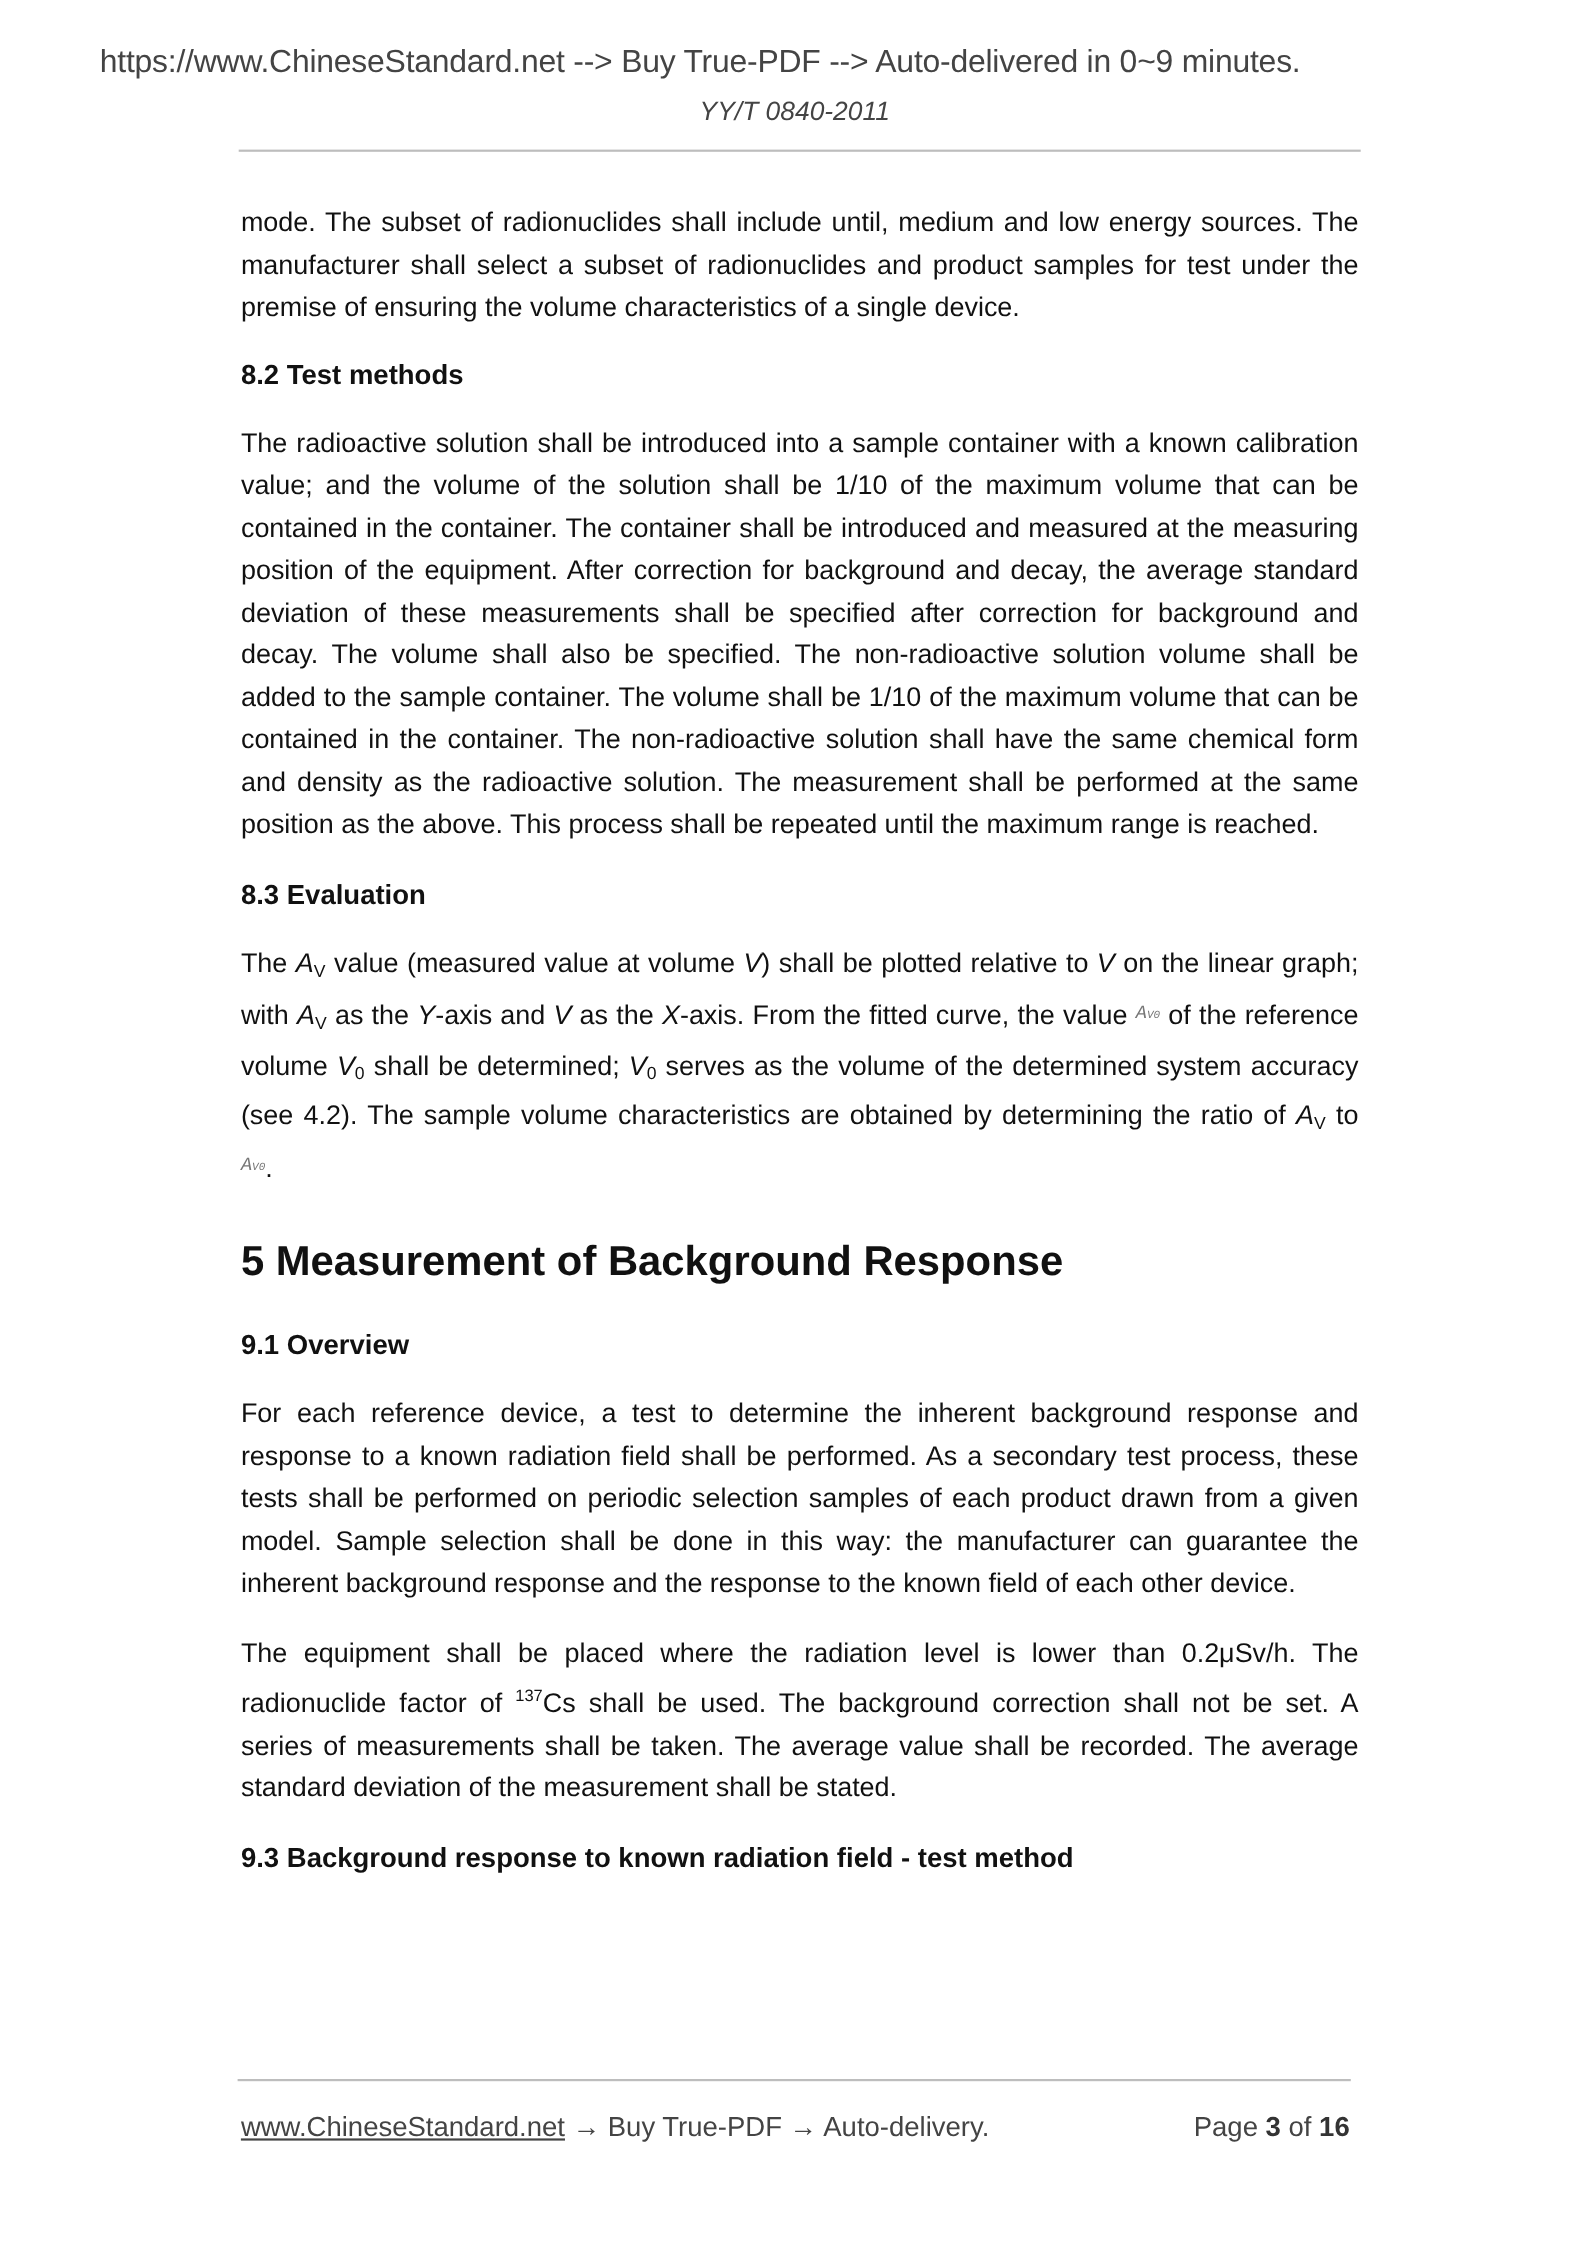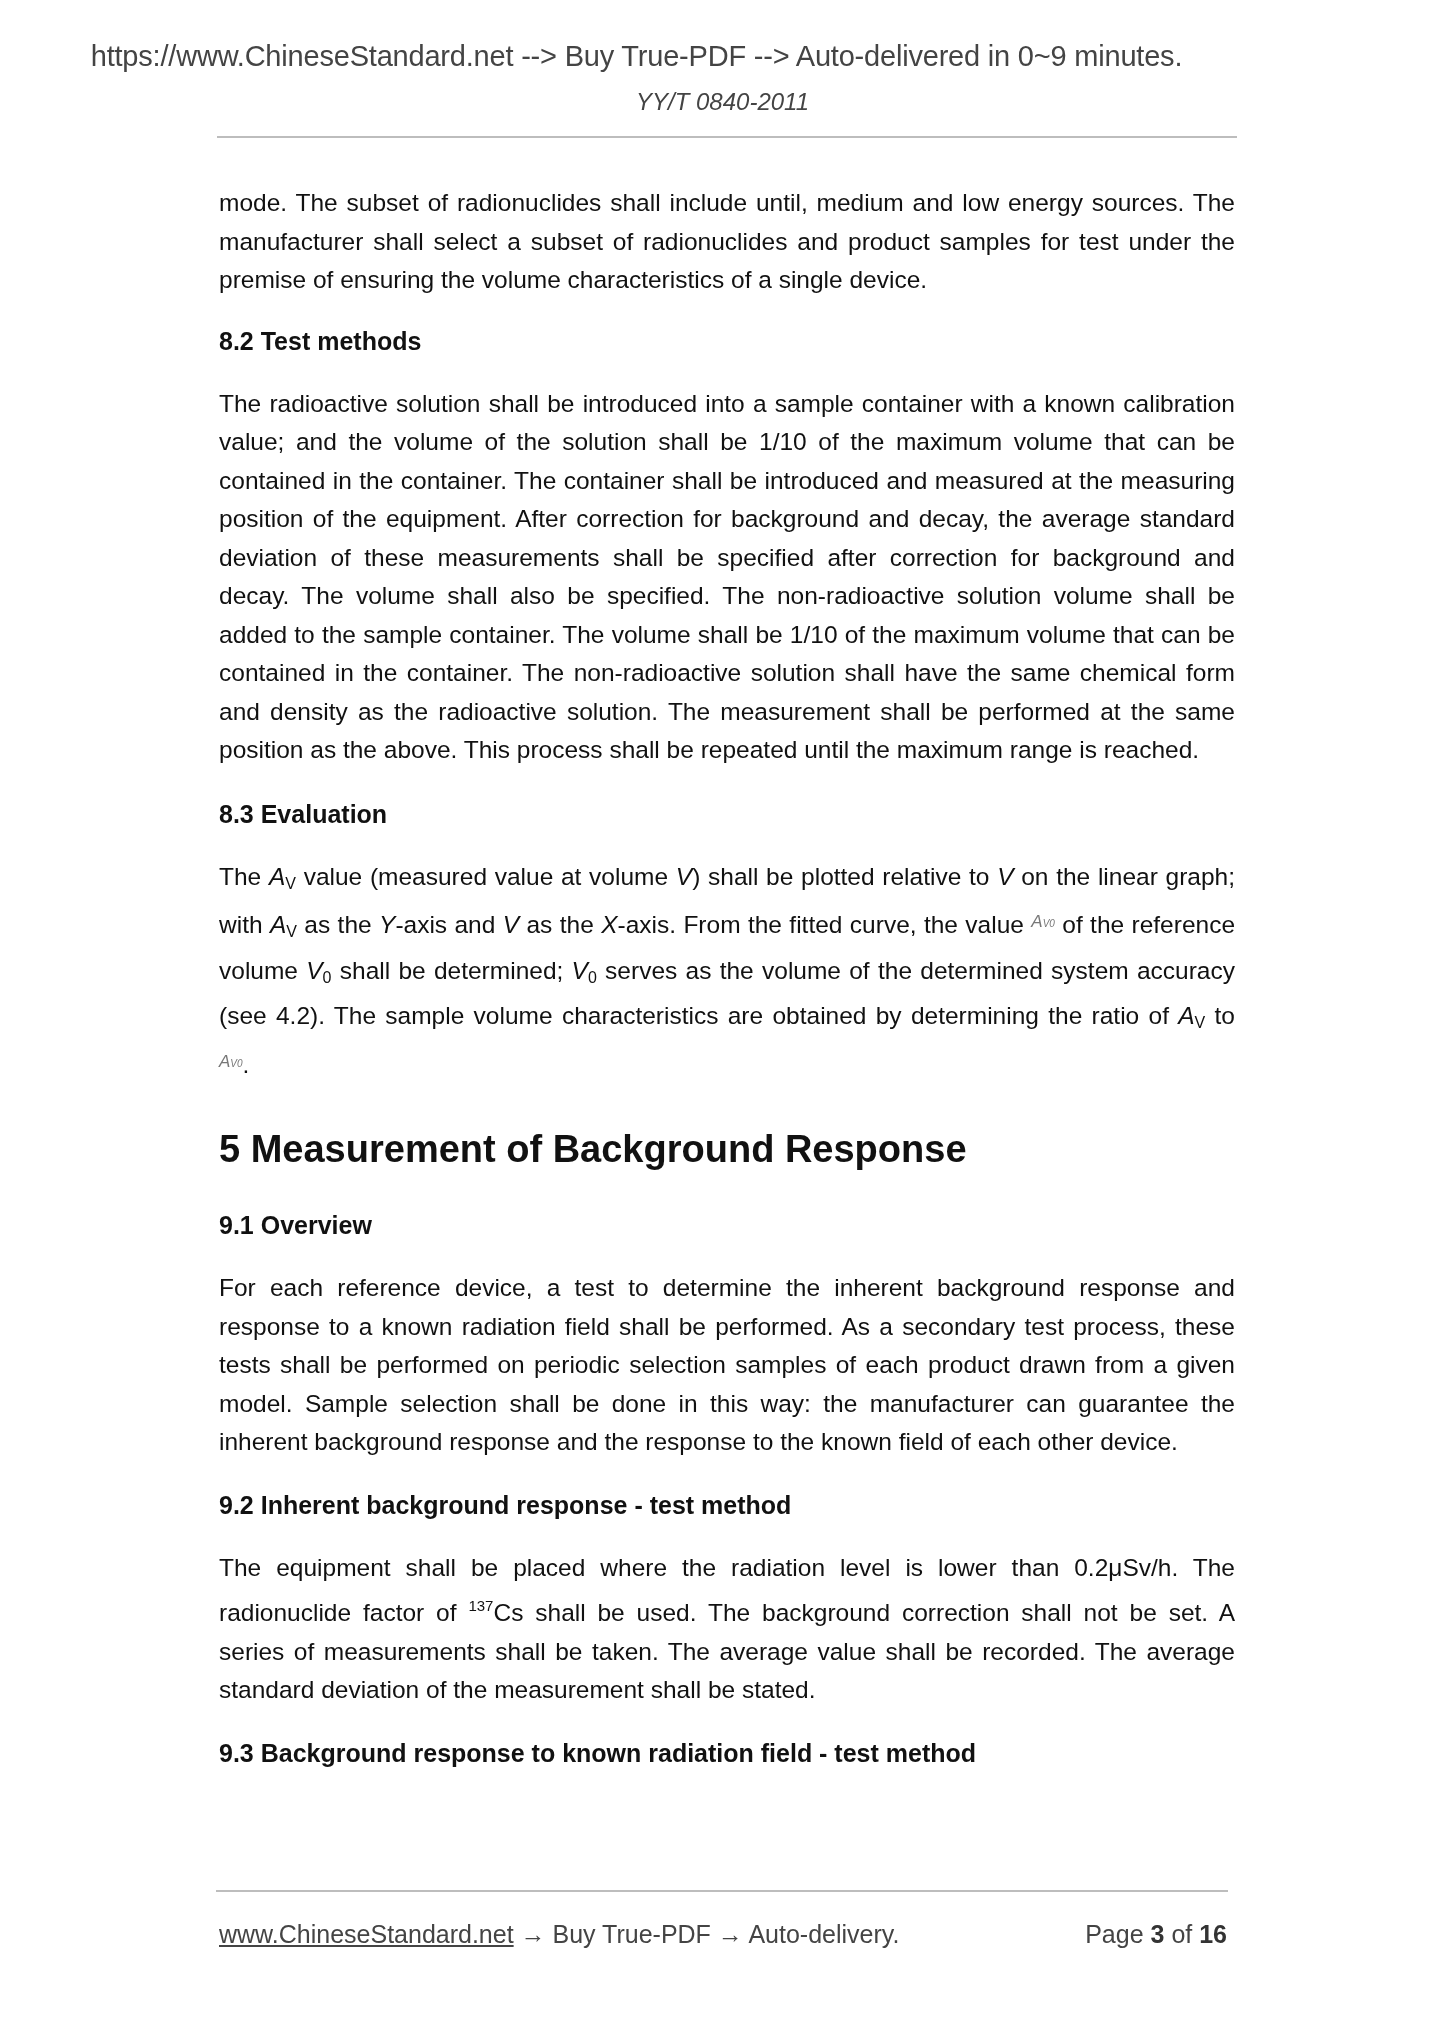--- a/index.html
+++ b/index.html
@@ -11,21 +11,21 @@
               font-size: 24px; color: #444; font-style: italic; }
   .rule { position: absolute; left: 217px; width: 1020px; height: 2px; background: #bdbdbd; }
   .rule.top { top: 136px; }
   .rule.bottom { top: 1890px; left: 216px; width: 1012px; }
   .content { position: absolute; left: 219px; top: 184px; width: 1016px; }
   p.body { margin: 0; font-size: 24.5px; line-height: 38.5px; text-align: justify; }
   h3 { margin: 0; font-size: 25px; font-weight: bold; line-height: 38px; }
   h2 { margin: 0; font-size: 38px; font-weight: bold; line-height: 46px; }
   .sub { font-size: 16px; vertical-align: -4px; }
   .sup { font-size: 15px; vertical-align: 10px; }
-  .formula { font-family: Liberation Sans, sans-serif; font-size: 17px; color: #777; font-style: italic;
+  .formula { font-family: Liberation Mono, monospace; font-size: 17px; color: #777; font-style: italic;
              vertical-align: 6px; }
   .formula .fs { font-size: 10px; }
   .footer { position: absolute; top: 1920px; left: 219px; width: 1008px; font-size: 25px; color: #444; }
   .footer .link { text-decoration: underline; color: #444; }
   .footer .page { position: absolute; right: 0; top: 0; }
   .footer .page b { color: #333; }
 </style>
 </head>
 <body>
 
@@ -40,21 +40,20 @@
   <p class="body" style="margin-top:25px;">The radioactive solution shall be introduced into a sample container with a known calibration value; and the volume of the solution shall be 1/10 of the maximum volume that can be contained in the container. The container shall be introduced and measured at the measuring position of the equipment. After correction for background and decay, the average standard deviation of these measurements shall be specified after correction for background and decay. The volume shall also be specified. The non-radioactive solution volume shall be added to the sample container. The volume shall be 1/10 of the maximum volume that can be contained in the container. The non-radioactive solution shall have the same chemical form and density as the radioactive solution. The measurement shall be performed at the same position as the above. This process shall be repeated until the maximum range is reached.</p>
 
   <h3 style="margin-top:25px;">8.3 Evaluation</h3>
   <p class="body" style="margin-top:25px;"><span>The </span><i>A</i><span class="sub">V</span><span> value (measured value at volume </span><i>V</i><span>) shall be plotted relative to </span><i>V</i><span> on the linear graph; with </span><i>A</i><span class="sub">V</span><span> as the </span><i>Y</i><span>-axis and </span><i>V</i><span> as the </span><i>X</i><span>-axis. From the fitted curve, the value </span><span class="formula"><span>A</span><span class="fs">V</span><span class="fs">0</span></span><span> of the reference volume </span><i>V</i><span class="sub">0</span><span> shall be determined; </span><i>V</i><span class="sub">0</span><span> serves as the volume of the determined system accuracy (see 4.2). The sample volume characteristics are obtained by determining the ratio of </span><i>A</i><span class="sub">V</span><span> to </span><span class="formula"><span>A</span><span class="fs">V</span><span class="fs">0</span></span><span>.</span></p>
 
   <h2 style="margin-top:42px;">5 Measurement of Background Response</h2>
 
   <h3 style="margin-top:34px;">9.1 Overview</h3>
   <p class="body" style="margin-top:25px;">For each reference device, a test to determine the inherent background response and response to a known radiation field shall be performed. As a secondary test process, these tests shall be performed on periodic selection samples of each product drawn from a given model. Sample selection shall be done in this way: the manufacturer can guarantee the inherent background response and the response to the known field of each other device.</p>
 
-  <h3 style="margin-top:24px;">9.2 Inherent background response - test method</h3>
   <p class="body" style="margin-top:25px;"><span>The equipment shall be placed where the radiation level is lower than 0.2μSv/h. The radionuclide factor of </span><span class="sup">137</span><span>Cs</span><span> shall be used. The background correction shall not be set. A series of measurements shall be taken. The average value shall be recorded. The average standard deviation of the measurement shall be stated.</span></p>
 
   <h3 style="margin-top:24px;">9.3 Background response to known radiation field - test method</h3>
 </div>
 
 <div class="rule bottom"></div>
 <div class="footer">
   <span class="link">www.ChineseStandard.net</span><span> → Buy True-PDF → Auto-delivery.</span>
   <span class="page"><span>Page </span><b>3</b><span> of </span><b>16</b></span>
 </div>

